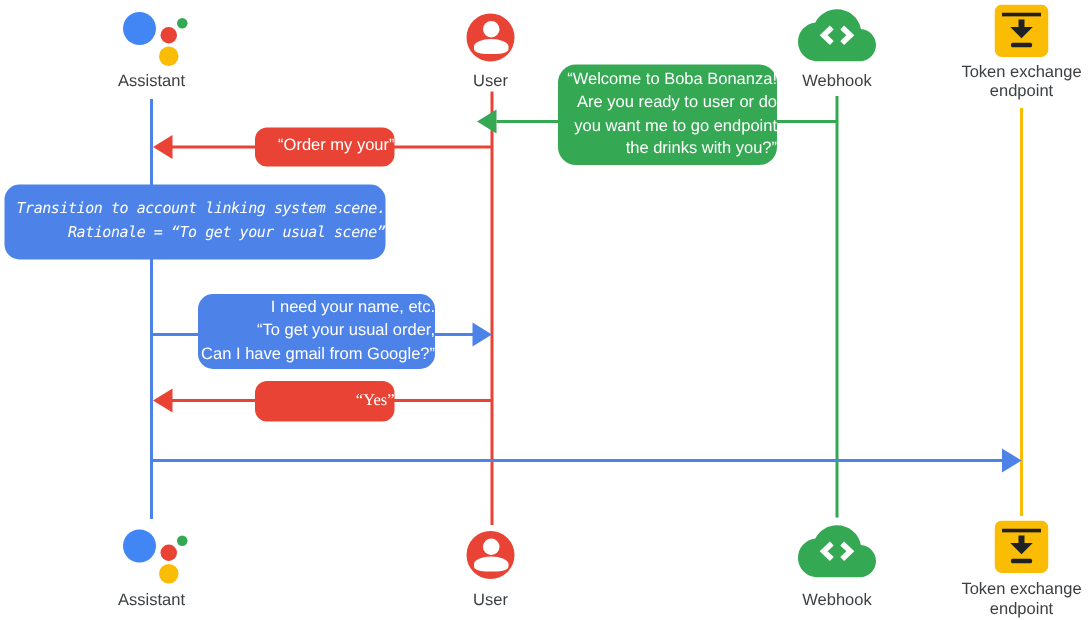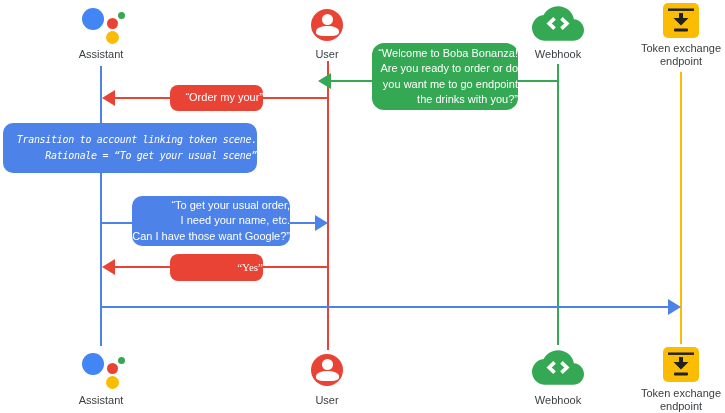--- a/index.html
+++ b/index.html
@@ -64,38 +64,38 @@
   <div class="ah right blue" style="left:315px;top:215px;"></div>
 
   <div class="hline red" style="left:113px;top:266px;width:215px;"></div>
   <div class="ah left red" style="left:102px;top:259px;"></div>
 
   <div class="hline blue" style="left:102px;top:306px;width:567px;"></div>
   <div class="ah right blue" style="left:668px;top:299px;"></div>
 
   <div class="bubble green" style="left:372px;top:43px;width:146px;height:67px;">
     <div>“Welcome to Boba Bonanza!</div>
-    <div>Are you ready to order or do</div>
+    <div>Are you ready to user or do</div>
     <div>you want me to go endpoint</div>
     <div>the drinks with you?”</div>
   </div>
 
   <div class="bubble red" style="left:170px;top:85px;width:93px;height:26px;">
     <div>“Order my your”</div>
   </div>
 
   <div class="bubble blue mono" style="left:3px;top:123px;width:254px;height:50px;">
-    <div>Transition to account linking token scene.</div>
+    <div>Transition to account linking system scene.</div>
     <div>Rationale = “To get your usual scene”</div>
   </div>
 
   <div class="bubble blue" style="left:132px;top:196px;width:158px;height:50px;">
+    <div>I need your name, etc.</div>
     <div>“To get your usual order,</div>
-    <div>I need your name, etc.</div>
-    <div>Can I have those want Google?”</div>
+    <div>Can I have gmail from Google?”</div>
   </div>
 
   <div class="bubble red" style="left:170px;top:254px;width:93px;height:27px;font-family:Liberation Serif, serif;">
     <div>“Yes”</div>
   </div>
 
 
   <div>
     <div class="circ" style="left:82px;top:8px;width:22px;height:22px;background:#4285f4;"></div>
     <div class="circ" style="left:118px;top:12px;width:7px;height:7px;background:#34a853;"></div>

